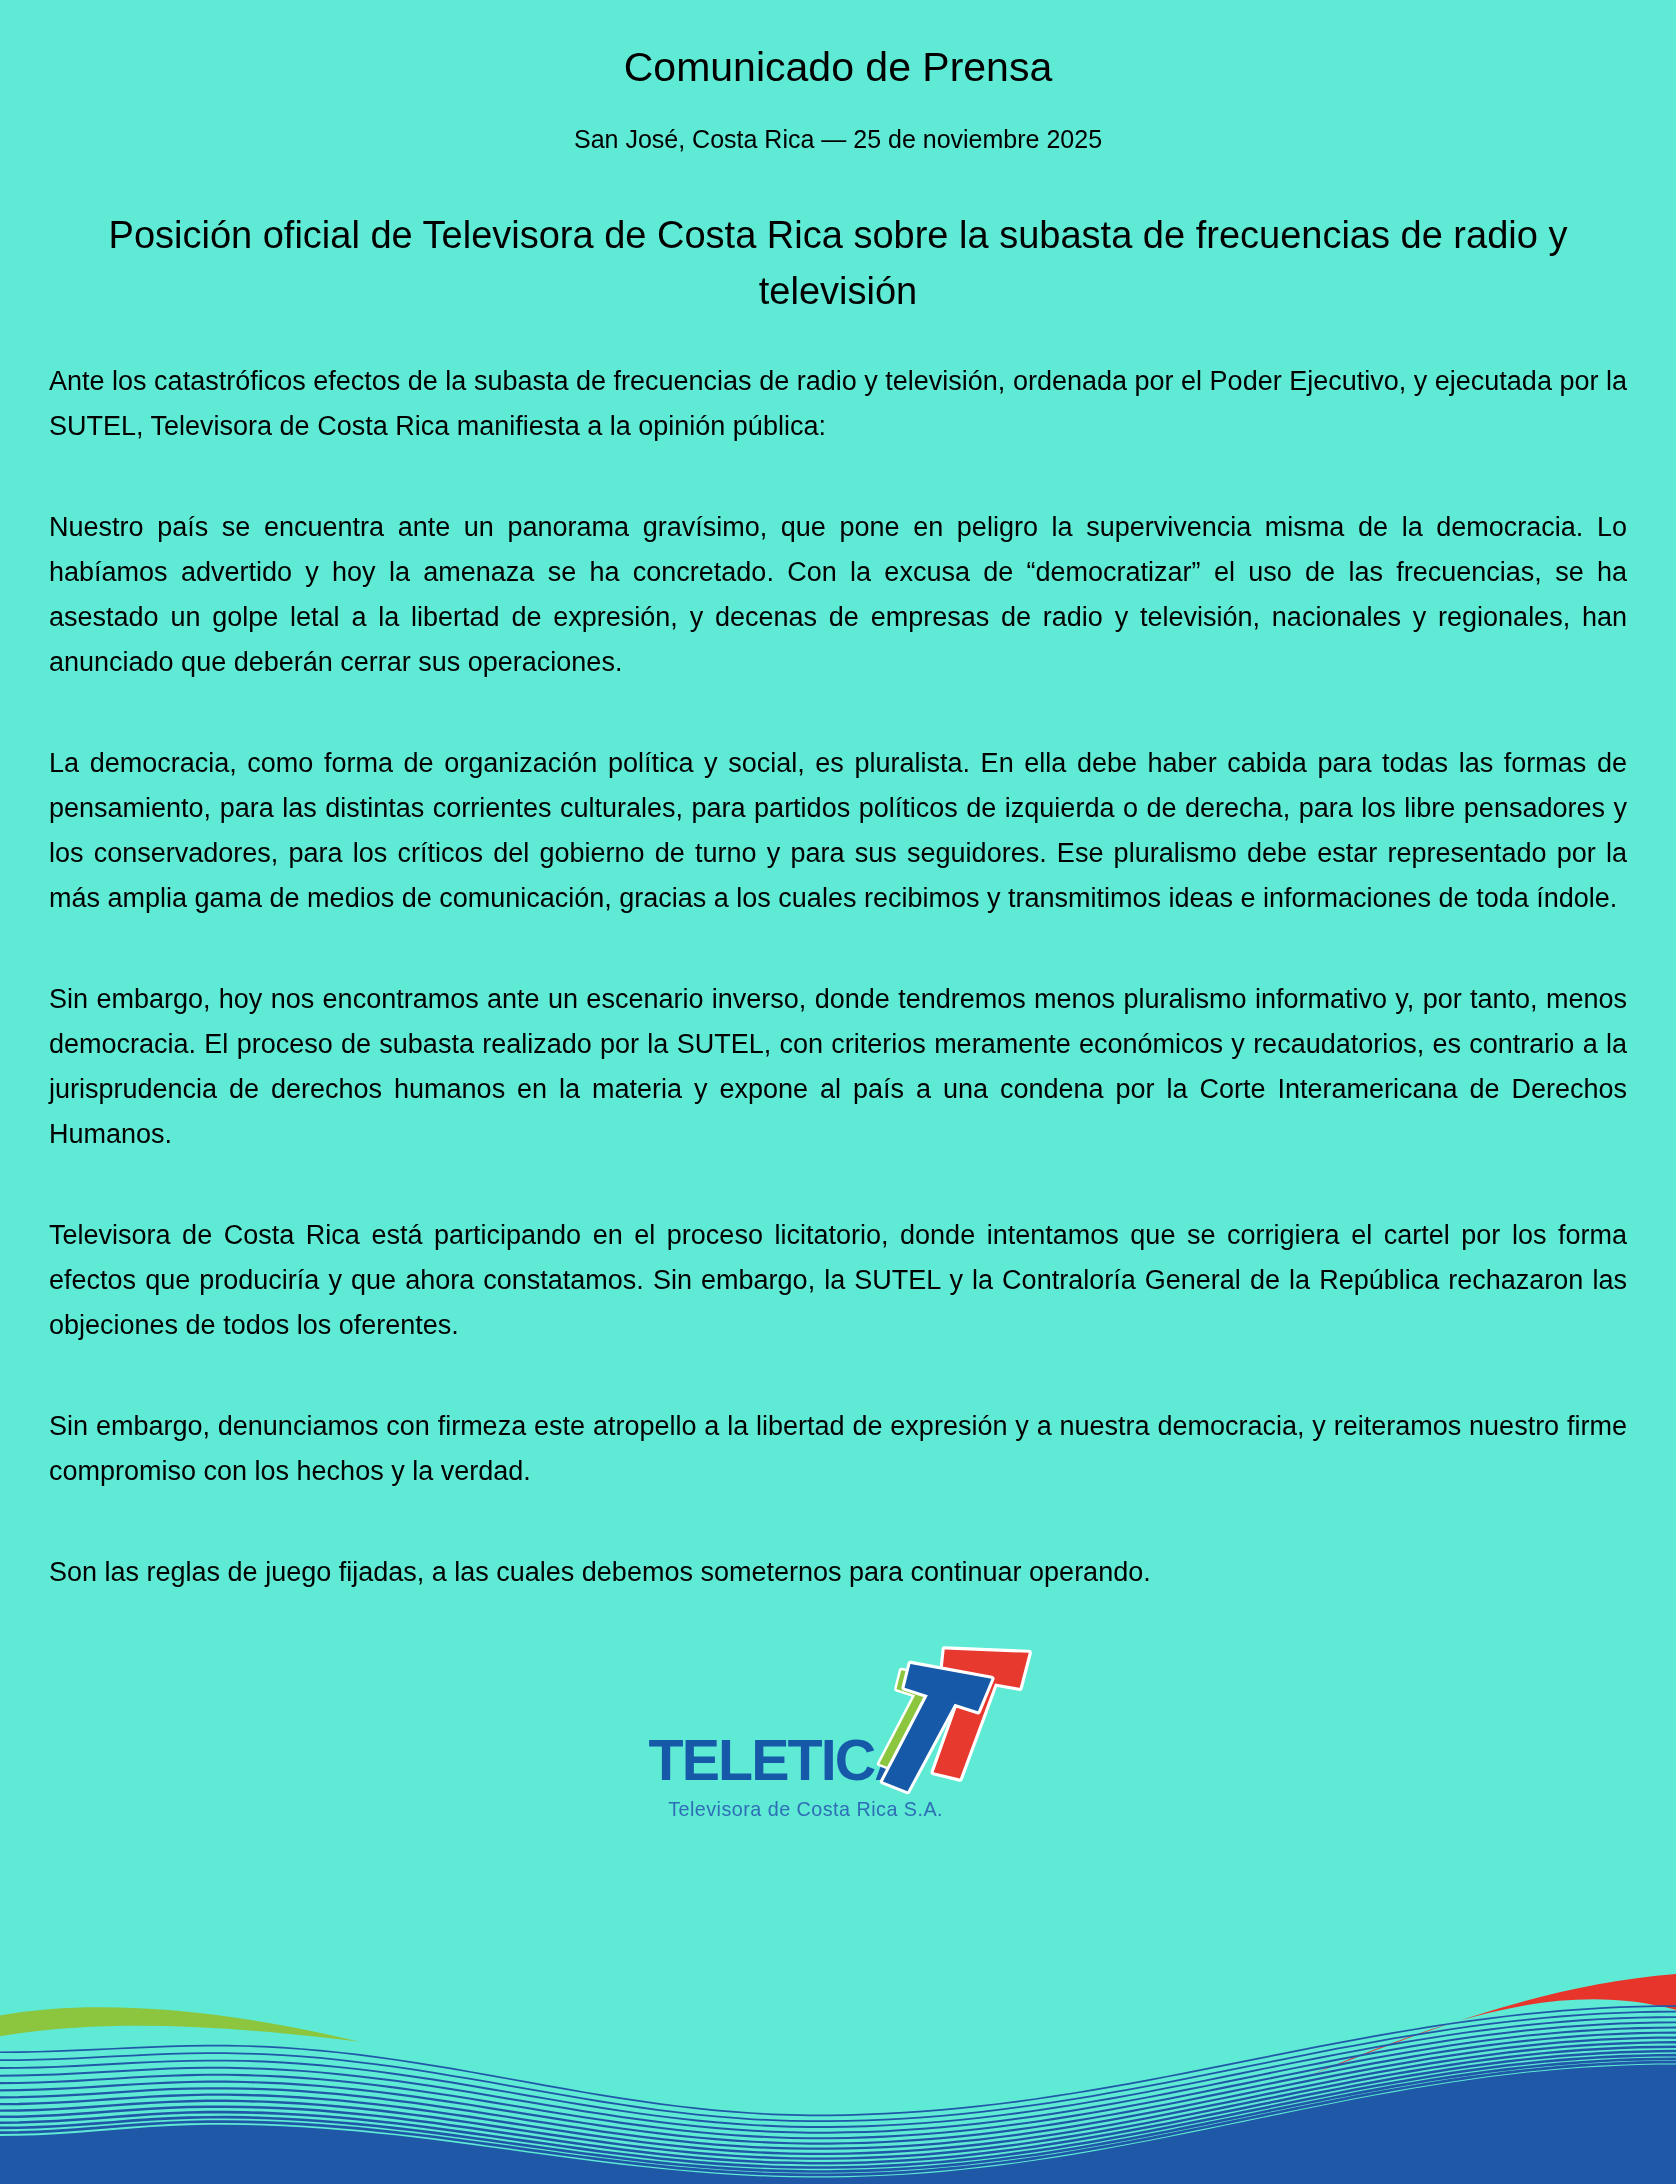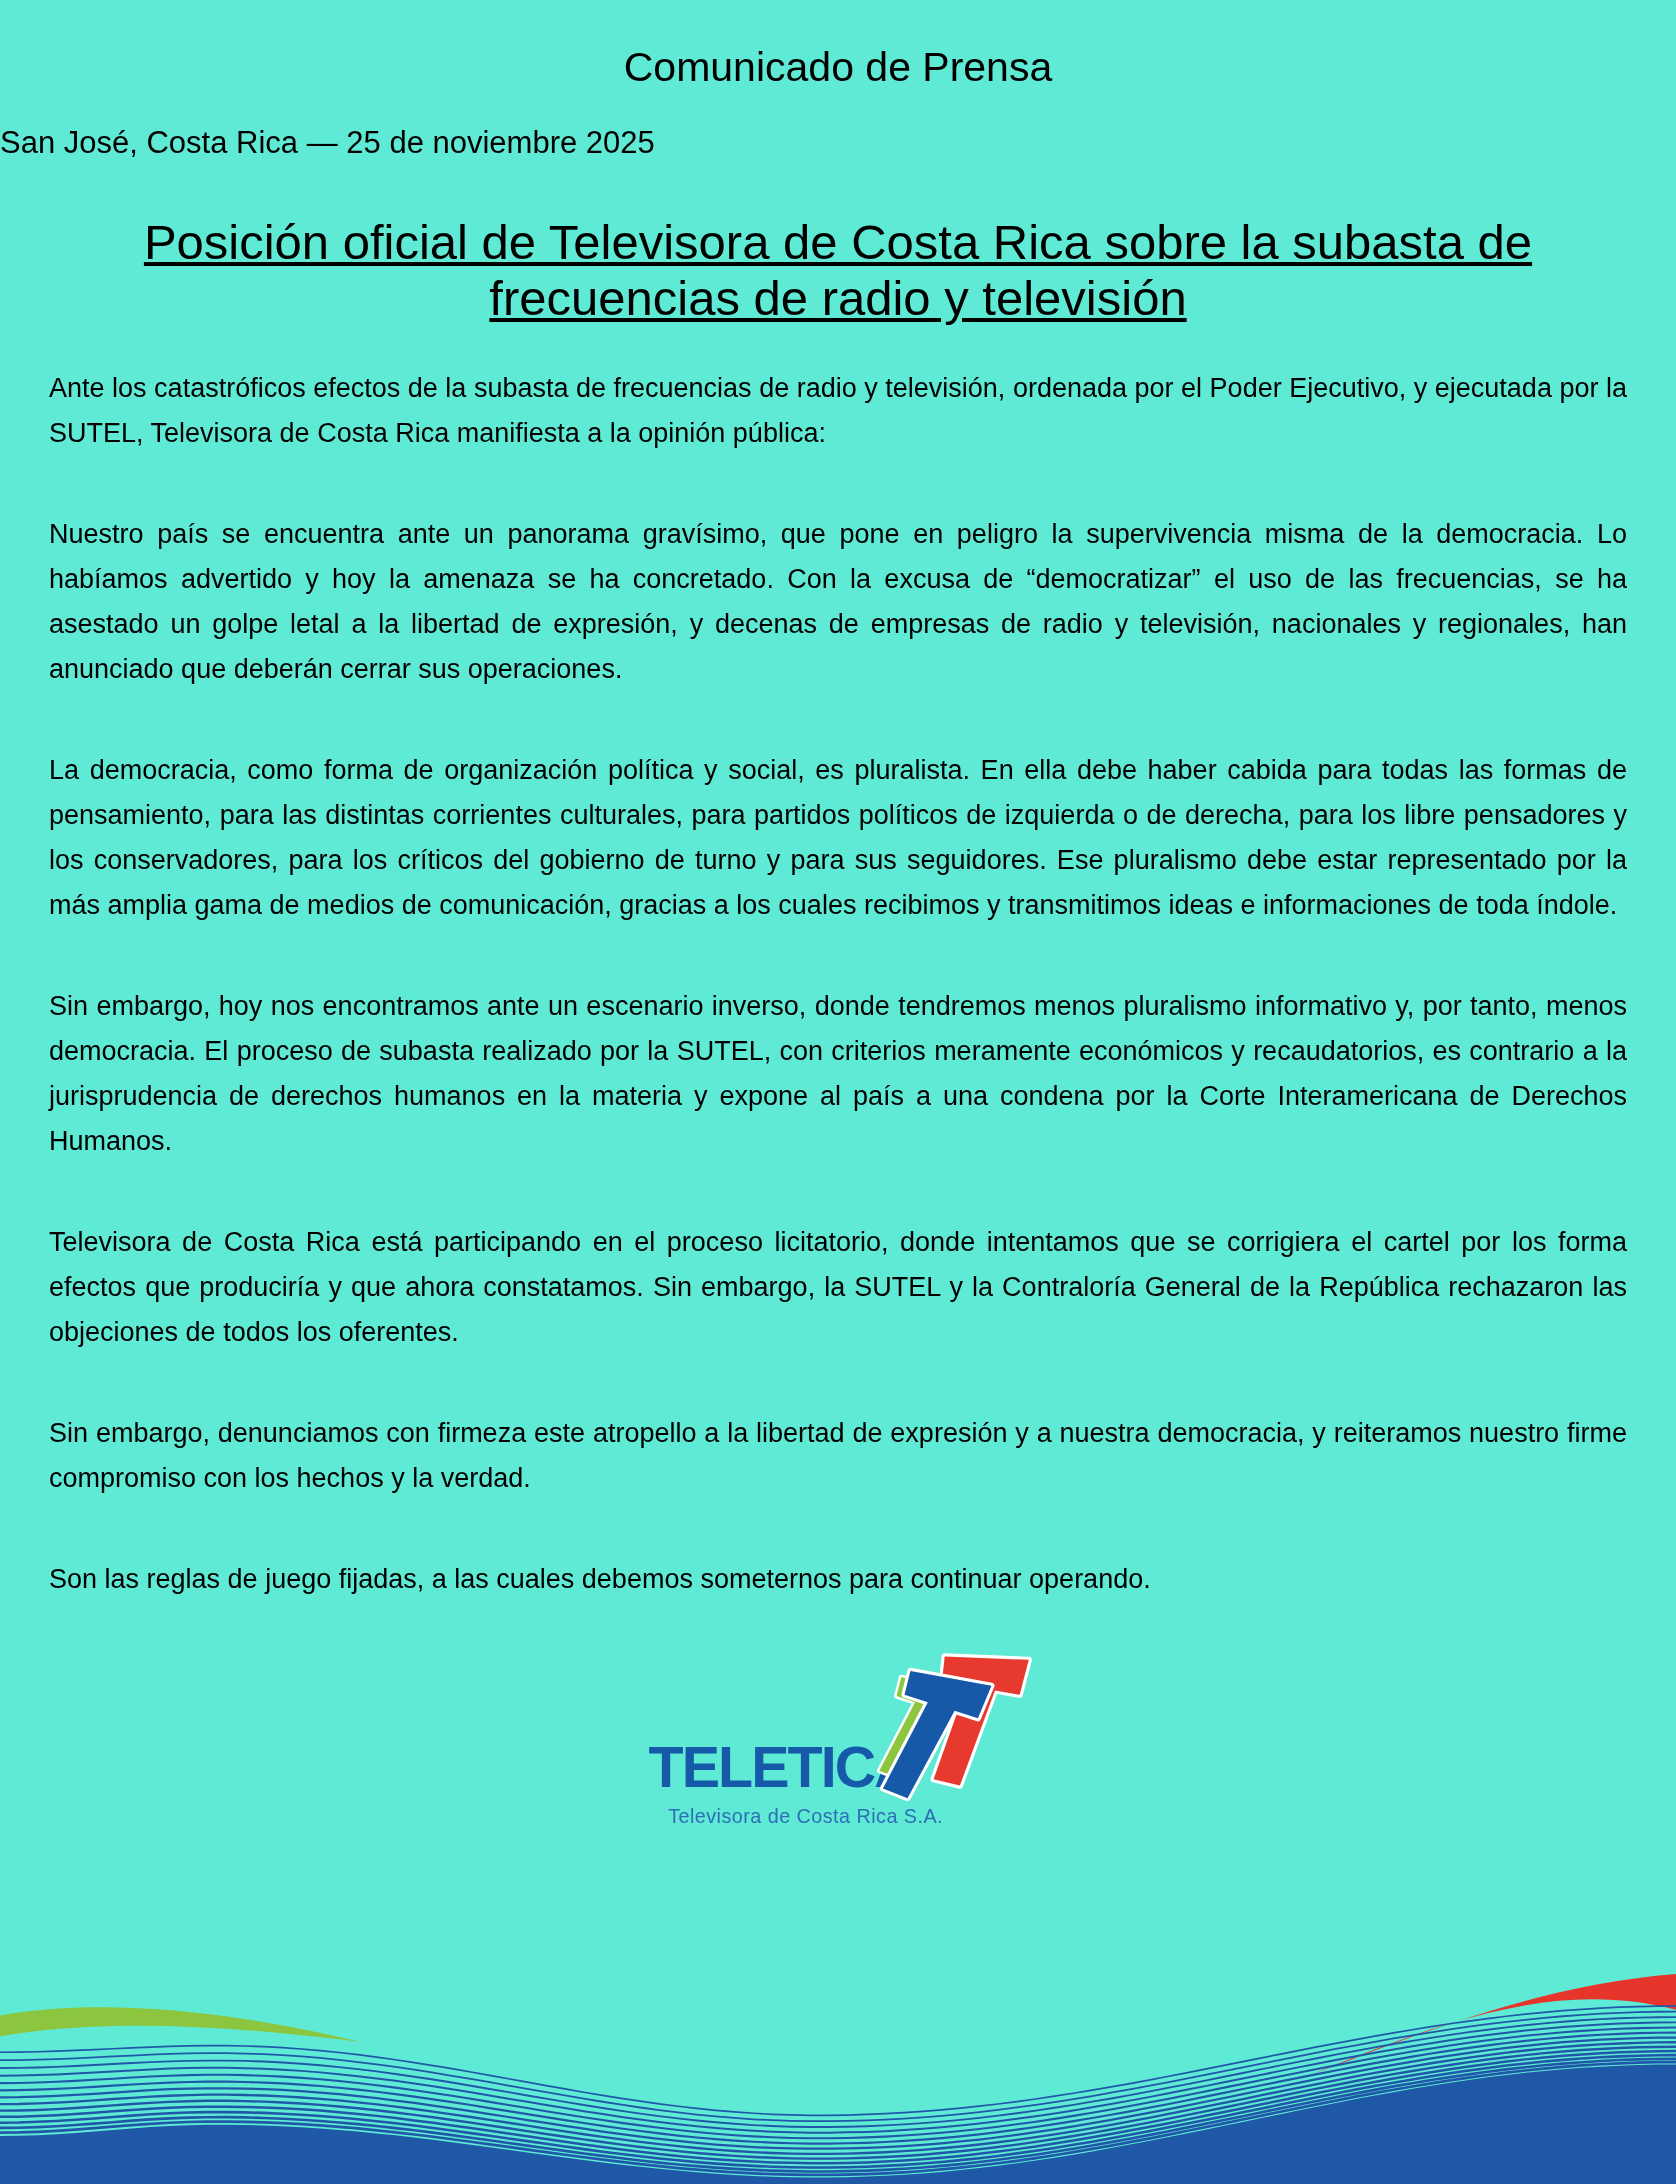--- a/index.html
+++ b/index.html
@@ -14,32 +14,31 @@
   }
   .doc-title{
     margin:43px 0 0;
     font-size:41px;
     font-weight:400;
     text-align:center;
     line-height:1.2;
   }
   .dateline{
     margin:32px 0 4px;
-    font-size:31px;
+    font-size:25px;
     font-weight:400;
-    text-align:left;
+    text-align:center;
     line-height:1.2;
   }
   .heading{
     margin:53px 89px 8px;
-    font-size:49px;
+    font-size:38px;
     font-weight:400;
     text-align:center;
     line-height:56px;
-    text-decoration:underline;
   }
   .content{
     margin-top:40px;
     padding:0 49px;
   }
   .body-par{
     font-size:27px;
     line-height:45px;
     text-align:justify;
     margin:0 0 56px 0;

